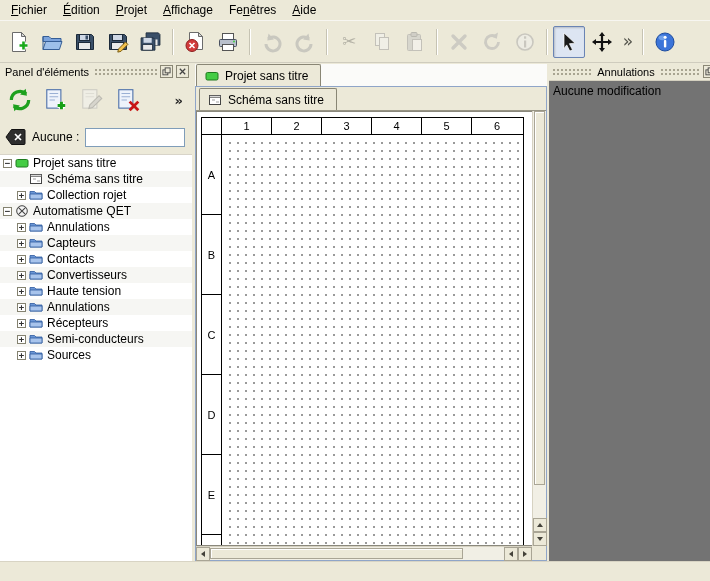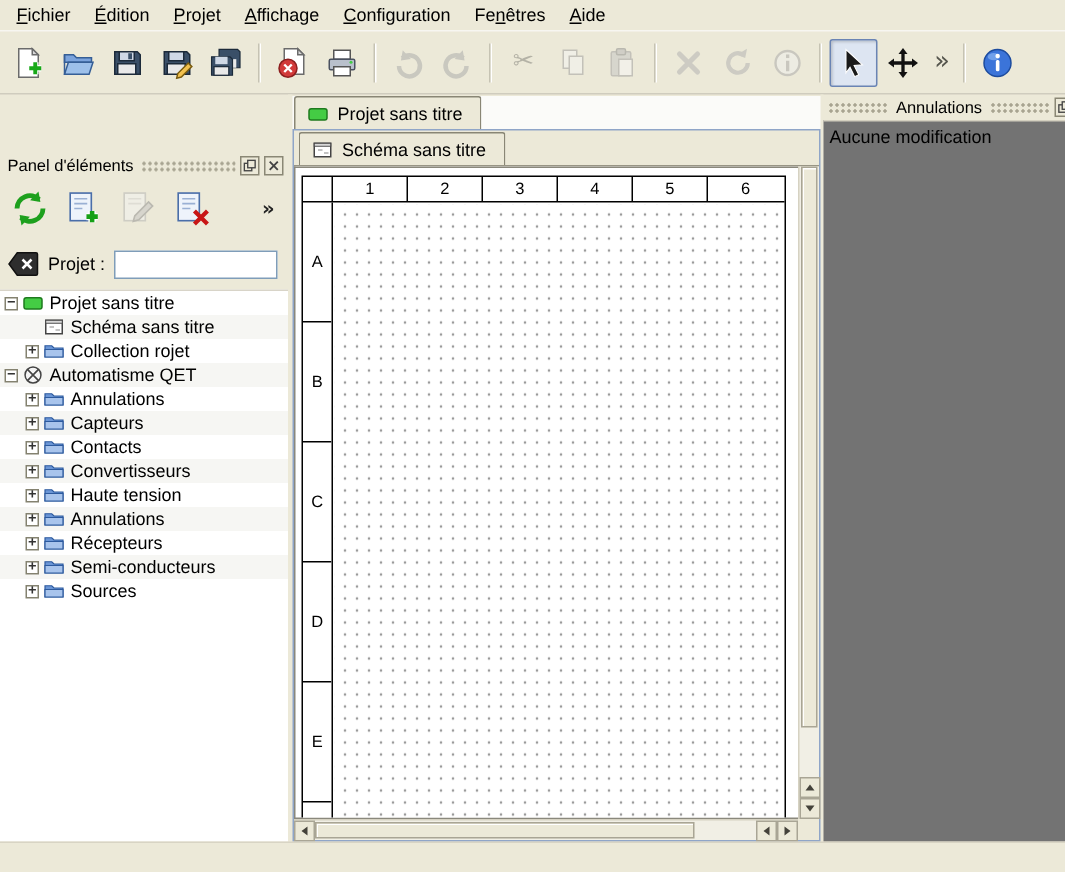--- a/index.html
+++ b/index.html
@@ -24,21 +24,21 @@
           border:1px solid transparent;border-radius:2px;}
   .tb-btn .icon{width:22px;height:22px;}
   .tb-btn .glyph{font-size:17px;color:#55554d;}
   .tb-btn.narrow{width:18px;}
   .tb-btn.pressed{background:#dde5f2;border-color:#6a84b4;box-shadow:inset 1px 1px 2px rgba(0,0,0,.18);}
   .tb-btn.disabled .glyph{color:#b4b2a6;}
   .tb-sep{width:2px;height:26px;border-left:1px solid #c6c3b3;border-right:1px solid #ffffff;margin:0 4px;flex:none;}
 
   
   .dock{display:flex;flex-direction:column;}
-  #left-dock{position:absolute;left:0;top:63px;width:192px;bottom:20px;margin-top:39px;}
+  #left-dock{position:absolute;left:0;top:63px;width:192px;bottom:20px;}
   #right-dock{position:absolute;left:549px;top:63px;width:186px;bottom:20px;}
   .dock-title{height:17px;display:flex;align-items:center;gap:3px;padding:0 3px;flex:none;}
   .dock-title .dots{flex:1;height:8px;align-self:center;
       background-image:radial-gradient(circle,#a8a491 1px,transparent 1.2px);background-size:4px 4px;}
   .dock-title-label{font-size:11px;white-space:nowrap;padding:0 2px;}
   .dock-btn{width:13px;height:13px;flex:none;border:1px solid #8a8775;background:#ece9d8;
             display:flex;align-items:center;justify-content:center;}
   .dock-btn svg{width:9px;height:9px;display:block;}
 
   #left-tools{height:40px;display:flex;align-items:center;gap:4px;padding:3px 4px;flex:none;}
@@ -126,21 +126,20 @@
   .disabled svg{filter:grayscale(1) opacity(.5);}
 </style>
 </head>
 <body>
 
 <div id="menubar">
     <div class="menu-item"><u>F</u>ichier</div>
     <div class="menu-item"><u>É</u>dition</div>
     <div class="menu-item"><u>P</u>rojet</div>
     <div class="menu-item"><u>A</u>ffichage</div>
-    <div class="menu-item"><u>C</u>onfiguration</div>
     <div class="menu-item">Fe<u>n</u>êtres</div>
     <div class="menu-item"><u>A</u>ide</div>
   </div>
 <div id="toolbar">
     <div class="tb-btn">
       <span class="icon">
         <svg viewBox="0 0 22 22">
           <path d="M4.5 1.5h9l4 4v15h-13z" fill="#fff" stroke="#6b6b6b"></path>
           <path d="M13.5 1.5v4h4z" fill="#d8d8d8" stroke="#6b6b6b"></path>
           <path d="M15.5 10.5v8M11.5 14.5h8" stroke="#fff" stroke-width="4.4"></path>
@@ -374,21 +373,21 @@
       </div>
       <div class="lt-more glyph">»</div>
     </div>
   <div id="filter-row">
     <span class="icon">
         <svg viewBox="0 0 21 18">
           <path d="M6.5 1.5h12.5a1 1 0 0 1 1 1v13a1 1 0 0 1-1 1H6.5L1 9z" fill="#2e2e2e" stroke="#111"></path>
           <path d="M10 6l6 6M16 6l-6 6" stroke="#fff" stroke-width="1.7"></path>
         </svg>
       </span>
-    <span id="filter-label">Projet :</span>
+    <span id="filter-label">Aucune :</span>
     <input id="filter-input" value="" style="">
   </div>
   <div id="tree">
       <div class="tree-row">
         <span class="indent" style="width: 0px;"></span>
         <span class="expander">−</span>
         <span class="icon">
           <svg viewBox="0 0 14 14">
             <rect x="1" y="3.5" width="12" height="7.5" rx="1.5" fill="#44cc44" stroke="#1e7a1e"></rect>
           </svg>

